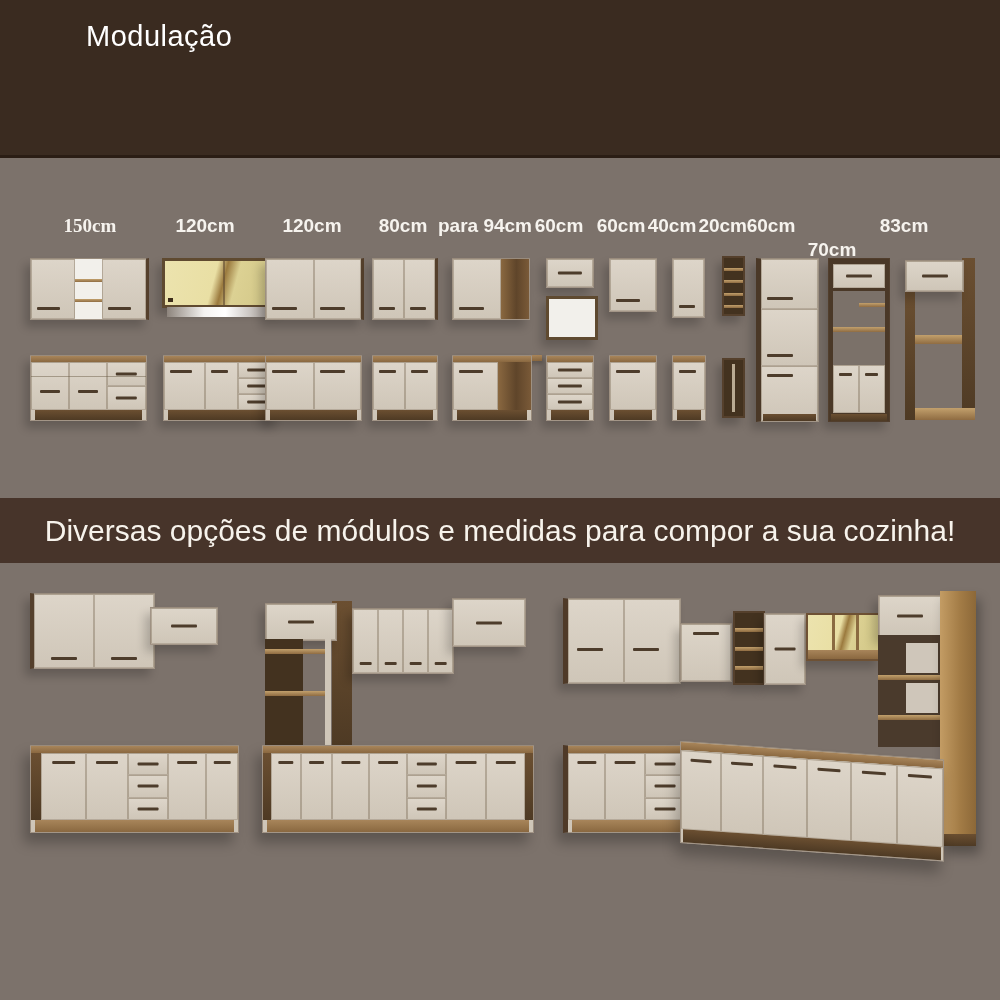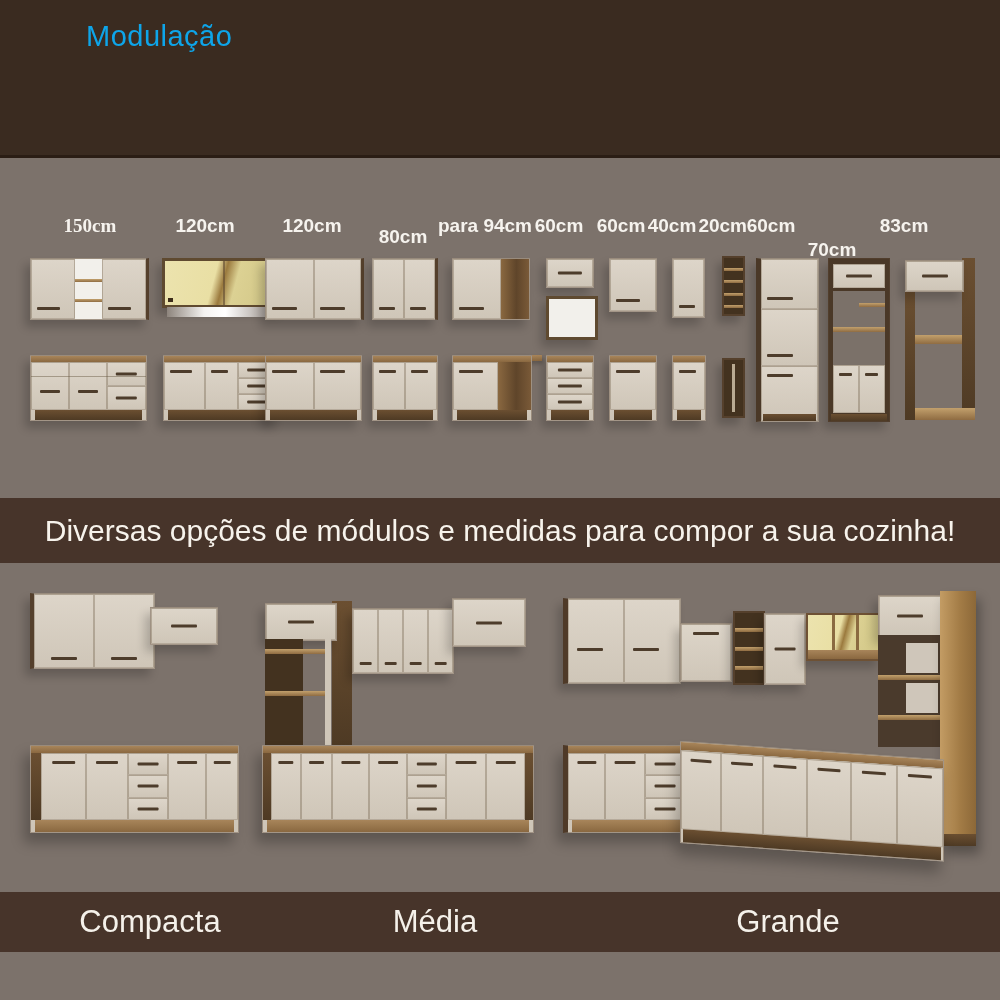--- a/index.html
+++ b/index.html
@@ -3,21 +3,21 @@
 <meta charset="utf-8">
 <style>
   html,body{margin:0;padding:0;}
   .page{position:relative;width:1000px;height:1000px;background:#7c726b;overflow:hidden;
         font-family:"Liberation Sans",sans-serif;}
   .abs{position:absolute;}
 
   
   .header{position:absolute;left:0;top:0;width:1000px;height:155px;background:#3a2b20;
           border-bottom:3px solid #2a1d14;}
-  .subtitle{position:absolute;left:86px;top:20px;font-size:29px;color:#0ea5e9;letter-spacing:.5px;}
+  .subtitle{position:absolute;left:86px;top:20px;font-size:29px;color:#ffffff;letter-spacing:.5px;}
   .title{position:absolute;left:82px;top:50px;font-size:66px;font-weight:bold;color:#ffffff;
          font-family:"DejaVu Serif",serif;letter-spacing:1px;}
   .band{position:absolute;left:0;width:1000px;background:#47342a;}
   .banner{top:498px;height:65px;line-height:65px;text-align:center;color:#f7f3ec;font-size:30px;}
   .bottomband{top:892px;height:60px;}
   .kitchen-label{position:absolute;top:12px;transform:translateX(-50%);color:#f5f1ea;font-size:31px;}
 
   
   .cab{position:absolute;background:linear-gradient(180deg,#ded6cb,#cdc4b6);
        box-shadow:-5px 7px 9px rgba(0,0,0,.20);border:1px solid rgba(90,72,54,.45);}
@@ -57,21 +57,21 @@
 
   <div class="header">
     <div class="subtitle">Modulação</div>
   </div>
 
   <div class="sections modules abs">
 
     <div class="mlabel" style="left:30px;width:120px;font-family:Liberation Serif, serif;">150cm</div>
     <div class="mlabel" style="left:145px;width:120px;">120cm</div>
     <div class="mlabel" style="left:252px;width:120px;">120cm</div>
-    <div class="mlabel" style="left:343px;width:120px;margin-top:11px;">80cm</div>
+    <div class="mlabel" style="left:343px;width:120px;">80cm</div>
     <div class="mlabel" style="left:425px;width:120px;">para 94cm</div>
     <div class="mlabel" style="left:529px;width:60px;">60cm</div>
     <div class="mlabel" style="left:591px;width:60px;">60cm</div>
     <div class="mlabel" style="left:642px;width:60px;">40cm</div>
     <div class="mlabel" style="left:687px;width:60px;text-align:right;">20cm</div>
     <div class="mlabel" style="left:741px;width:60px;">60cm</div>
     <div class="mlabel" style="left:802px;width:60px;margin-top:24px;">70cm</div>
     <div class="mlabel" style="left:874px;width:60px;">83cm</div>
 
     <div class="cab" style="left:30px;top:103px;width:115px;height:60px;border-right:3px solid #55402c;">
@@ -348,19 +348,14 @@
           <div class="door dv h-tc" style="left:82px;width:44px;"></div>
           <div class="door dv h-tc" style="left:126px;width:44px;"></div>
           <div class="door dv h-tc" style="left:170px;width:46px;"></div>
           <div class="door dv h-tc" style="left:216px;width:46px;"></div>
         </div>
         <div class="plinth wdd" style="height:13px;left:2px;right:2px;"></div>
       </div>
     </div>
   </div>
 
-  <div class="band bottomband">
-    <div class="kitchen-label" style="left:150px;">Compacta</div>
-    <div class="kitchen-label" style="left:435px;">Média</div>
-    <div class="kitchen-label" style="left:788px;">Grande</div>
-  </div>
 
 </div>
 
 </body></html>

